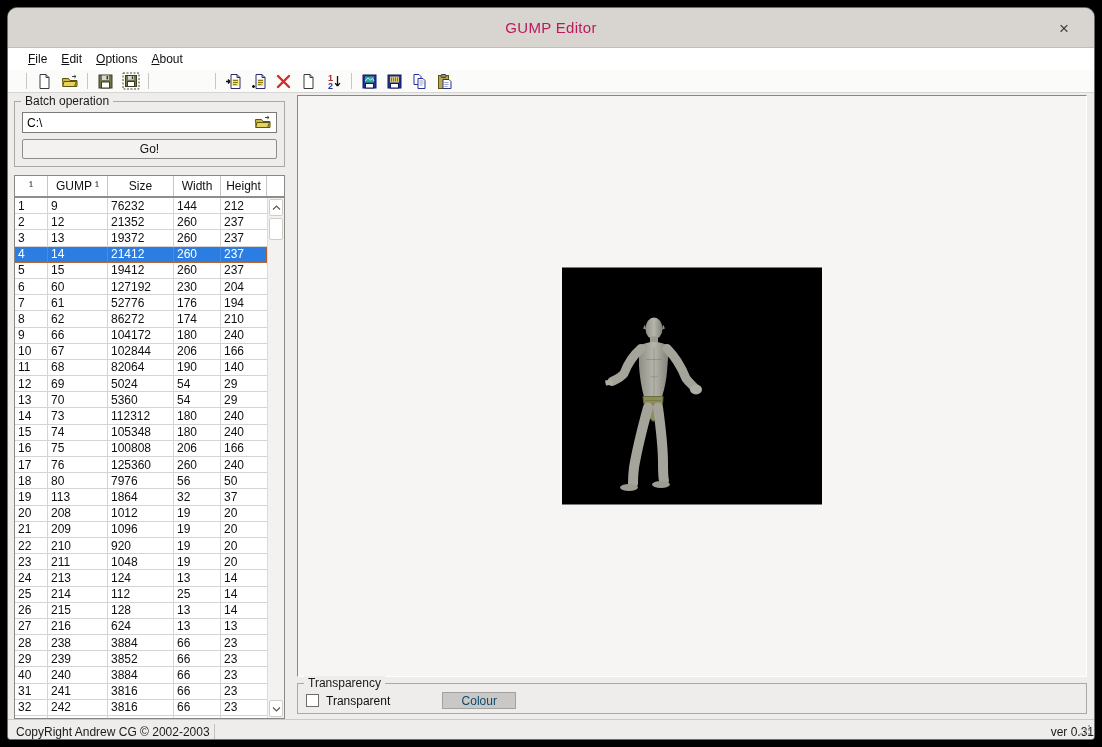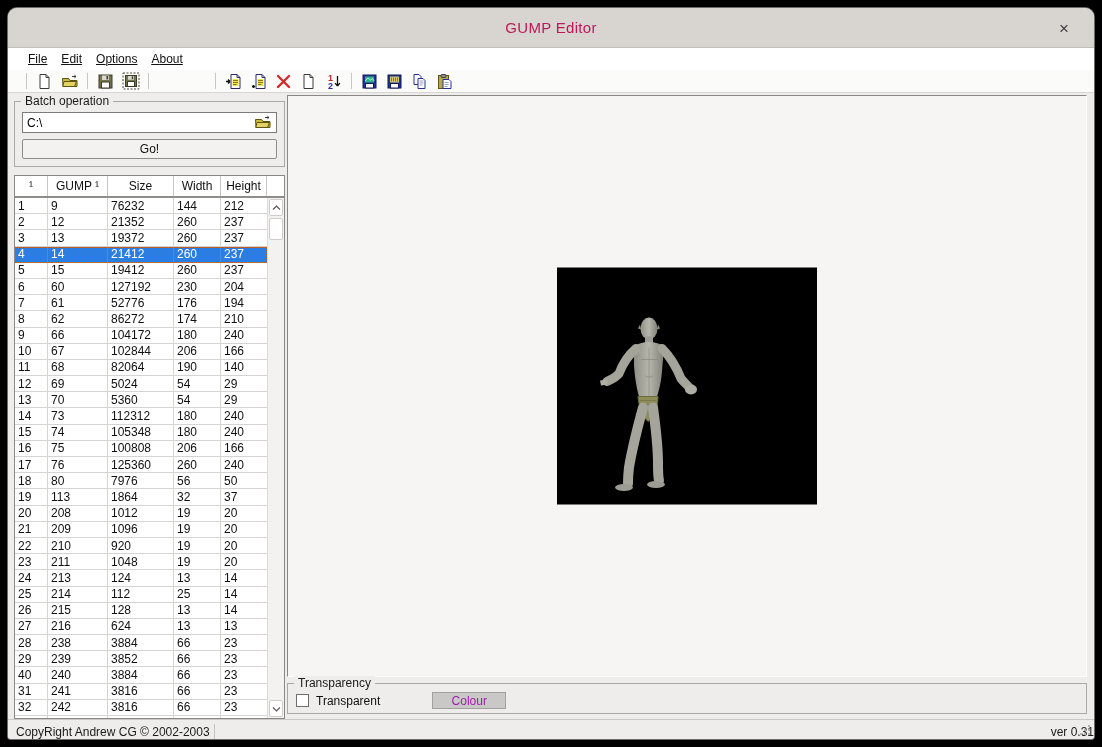--- a/index.html
+++ b/index.html
@@ -14,34 +14,34 @@
   }
   
   .titlebar { height:40px; background:#d8d4cf; border-bottom:1px solid #c2beb9;
     display:flex; align-items:center; justify-content:center; position:relative; flex:0 0 auto; }
   .title { font-size:15px; color:#be185d; letter-spacing:.3px; }
   .close-btn { position:absolute; right:25px; top:50%; transform:translateY(-50%);
     font-size:17px; color:#3f3f3f; line-height:1; cursor:default; }
 
   
   .menubar { height:22px; background:#fff; display:flex; align-items:center;
-    padding-left:13px; font-size:12px; color:#101010; flex:0 0 auto;text-decoration:underline; }
+    padding-left:13px; font-size:12px; color:#101010; flex:0 0 auto; }
   .menu-item { padding:3px 7px; }
   .menu-item .acc { text-decoration:underline; }
 
   
   .toolbar { height:23px; background:#fbfbfa; border-bottom:1px solid #d8d6d4;
     display:flex; align-items:center; padding-left:13px; flex:0 0 auto; }
   .tsep { width:1px; height:16px; background:#c9c7c4; margin:0 5px; flex:0 0 auto; }
   .tspacer { width:56px; height:16px; flex:0 0 auto; }
   .tbtn { width:25px; height:20px; display:flex; align-items:center; justify-content:center; flex:0 0 auto; }
   .tbtn svg { display:block; }
 
   
-  .content { flex:1 1 auto; display:flex; padding:2px 7px 0 6px; gap:2px; min-height:0; }
+  .content { flex:1 1 auto; display:flex; padding:2px 7px 0 6px; gap:12px; min-height:0; }
 
   
   .left-col { width:271px; display:flex; flex-direction:column; flex:0 0 auto; min-height:0; }
   .groupbox { border:1px solid #aba9a5; position:relative; }
   .group-label { position:absolute; top:-8px; left:6px; background:#efedeb; padding:0 4px;
     font-size:12px; color:#1a1a1a; line-height:14px; }
   .batch-box { margin-top:6px; padding:10px 7px 7px 7px; flex:0 0 auto; }
   .path-row { display:flex; align-items:center; border:1px solid #7d7b77; background:#fff; height:21px; }
   .path-input { flex:1; border:none; outline:none; font-size:12px; padding:0 4px;
     font-family:"Liberation Sans", sans-serif; background:transparent; }
@@ -80,21 +80,21 @@
   .viewer { flex:1 1 auto; position:relative; background:#f6f5f4;
     border-top:1px solid #8a8885; border-left:1px solid #8a8885;
     border-right:1px solid #fff; border-bottom:1px solid #fff; min-height:0; }
   .gump-image { position:absolute; left:50%; top:50%; transform:translate(-50%,-50%);
     width:260px; height:237px; background:#000; }
   .transparency-box { flex:0 0 auto; height:31px; margin:6px 0 5px 0;
     display:flex; align-items:center; padding:6px 8px 2px 8px; }
   .checkbox { width:13px; height:13px; background:#fff; border:1px solid #6f6d6a; flex:0 0 auto; }
   .check-label { font-size:12px; margin-left:7px; color:#101010; }
   .colour-btn { margin-left:52px; width:74px; height:17px; background:#c9c8c6;
-    border:1px solid #a3a19e; font-size:12px; font-family:"Liberation Sans", sans-serif; color:#a21caf; }
+    border:1px solid #a3a19e; font-size:12px; font-family:"Liberation Sans", sans-serif; color:#0c4a6e; }
 
   
   .statusbar { flex:0 0 auto; height:20px; background:#efedeb; border-top:1px solid #ccc9c6;
     display:flex; align-items:flex-end; font-size:12px; color:#1b1b1b; position:relative; }
   .status-left { padding-left:8px; width:206px; flex:0 0 auto; }
   .status-sep { width:1px; height:15px; background:#c4c2bf; flex:0 0 auto; }
   .status-right { margin-left:auto; }
   .sizegrip { position:absolute; right:3px; bottom:3px; }
 </style>
 </head>

